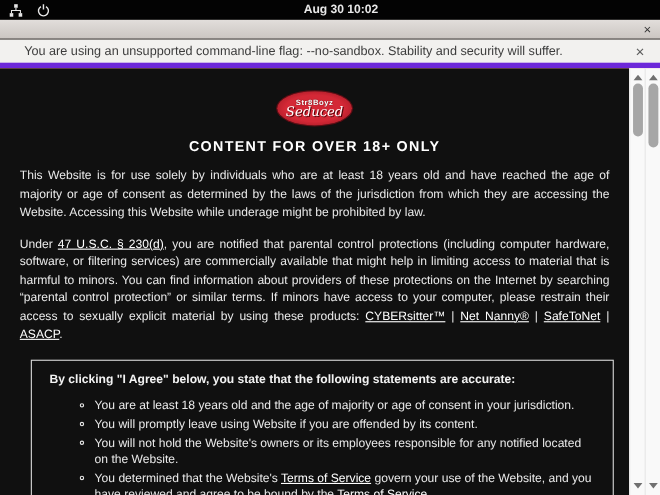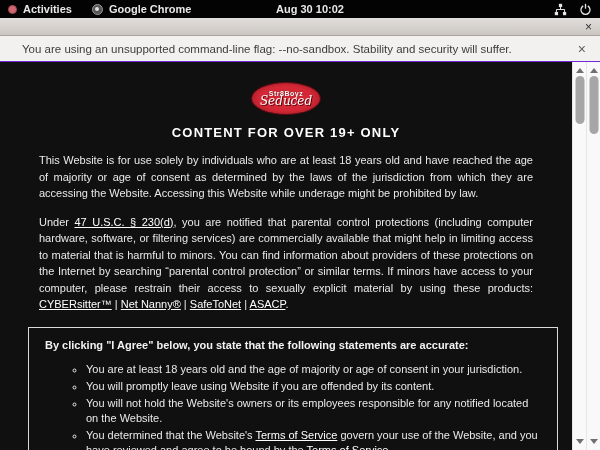--- a/index.html
+++ b/index.html
@@ -24,21 +24,21 @@
 
   
   .titlebar { height:18px; background:linear-gradient(#e2dedb,#cbc6c2);
               border-bottom:1px solid #a9a49f; position:relative;
               display:flex; align-items:center; justify-content:center; }
   .titlebar .title { font-size:11px; font-weight:bold; color:#2d2d2d; }
   .tclose { position:absolute; right:8px; top:1px; font-size:12px; color:#333;
             cursor:default; line-height:16px; }
 
   
-  .infobar { height:26px; background:#f2f1ef; border-bottom:1px solid #6d28d9;
+  .infobar { height:26px; background:#f2f1ef; border-bottom:5px solid #6d28d9;
              display:flex; align-items:center; justify-content:space-between;
              padding:0 14px 0 22px; }
   .infobar .msg { font-size:11.5px; color:#3c3c3c; }
   .iclose { font-size:14px; color:#5f5f5f; cursor:default; }
 
   
   .content { height:388px; position:relative; background:#fca5a5; overflow:hidden; }
   .page { position:absolute; left:0; top:0; bottom:0; right:28px; background:#101010;
           color:#ededed; overflow:hidden; }
 
@@ -49,21 +49,21 @@
   .logo .l1 { font-size:7px; font-weight:bold; color:#fff; letter-spacing:0.5px;
               text-shadow:0 0 1px #3a0000; line-height:6px; }
   .logo .l2 { font-family:"DejaVu Serif", serif; font-style:italic; font-size:12px;
               color:#fff; line-height:11px; margin-top:-1px;
               text-shadow:1px 1px 0 #4d060b; }
 
   .heading { text-align:center; font-size:13px; letter-spacing:1.2px; color:#fff;
              font-weight:600; margin-top:11px; }
 
   .para { font-size:11px; line-height:1.5; text-align:justify; color:#e9e9e9;
-          margin:12px 39px 0; }
+          margin:12px 18px 0; }
   .para a, .agree-box a { color:#fff; text-decoration:underline; cursor:pointer; }
 
   .agree-box { border:1px solid #dadada; margin:14px 14px 0 28px;
                padding:10px 16px 16px; }
   .bold-line { font-size:11px; font-weight:bold; color:#f2f2f2; line-height:1.45; }
   .agree-box ul { margin:9px 0 0; padding-left:17px; list-style-type:circle; }
   .agree-box li { font-size:11px; line-height:1.42; color:#e9e9e9; margin-bottom:1px;margin-left:24px; }
 
   
   .scrollstrip { position:absolute; right:0; top:0; bottom:0; width:28px;
@@ -80,28 +80,20 @@
            width:9px; border-radius:5px; background:#a6a6a6; }
   .thumb.t1 { height:48px; }
   .thumb.t2 { height:58px; }
 </style>
 </head>
 <body>
 
 <div class="screen">
 
   <div class="topbar">
-    <div class="tb-left">
-      <span class="rec-dot"></span>
-      <span class="tb-item">Activities</span>
-      <span class="chrome-ic">
-          <i></i>
-        </span>
-      <span class="tb-item">Google Chrome</span>
-    </div>
     <div class="tb-center">Aug 30 10:02</div>
     <div class="tb-right">
       <span style="display:inline-flex;">
         <svg width="13" height="13" viewBox="0 0 16 16">
           <rect x="6" y="1" width="4" height="4" fill="#e6e6e6"></rect>
           <path d="M8 5v3M3 11V8h10v3" stroke="#e6e6e6" stroke-width="1.2" fill="none"></path>
           <rect x="1" y="11" width="4" height="4" fill="#e6e6e6"></rect>
           <rect x="11" y="11" width="4" height="4" fill="#e6e6e6"></rect>
         </svg>
       </span>
@@ -124,21 +116,21 @@
   </div>
 
   <div class="content">
     <div class="page">
 
       <div class="logo">
         <span class="l1">Str8Boyz</span>
         <span class="l2">Seduced</span>
       </div>
 
-      <div class="heading">CONTENT FOR OVER 19+ ONLY</div>
+      <div class="heading">CONTENT FOR OVER 18+ ONLY</div>
 
       <p class="para">This Website is for use solely by individuals who are at least 18 years old and have reached the age of majority or age of consent as determined by the laws of the jurisdiction from which they are accessing the Website. Accessing this Website while underage might be prohibited by law.</p>
 
       <p class="para"><span>Under </span><a>47 U.S.C. § 230(d)</a><span>, you are notified that parental control protections (including computer hardware, software, or filtering services) are commercially available that might help in limiting access to material that is harmful to minors. You can find information about providers of these protections on the Internet by searching “parental control protection” or similar terms. If minors have access to your computer, please restrain their access to sexually explicit material by using these products: </span><a>CYBERsitter™</a><span> | </span><a>Net Nanny®</a><span> | </span><a>SafeToNet</a><span> | </span><a>ASACP</a><span>.</span></p>
 
       <div class="agree-box">
         <div class="bold-line">By clicking "I Agree" below, you state that the following statements are accurate:</div>
         <ul>
           <li>You are at least 18 years old and the age of majority or age of consent in your jurisdiction.</li>
           <li>You will promptly leave using Website if you are offended by its content.</li>

